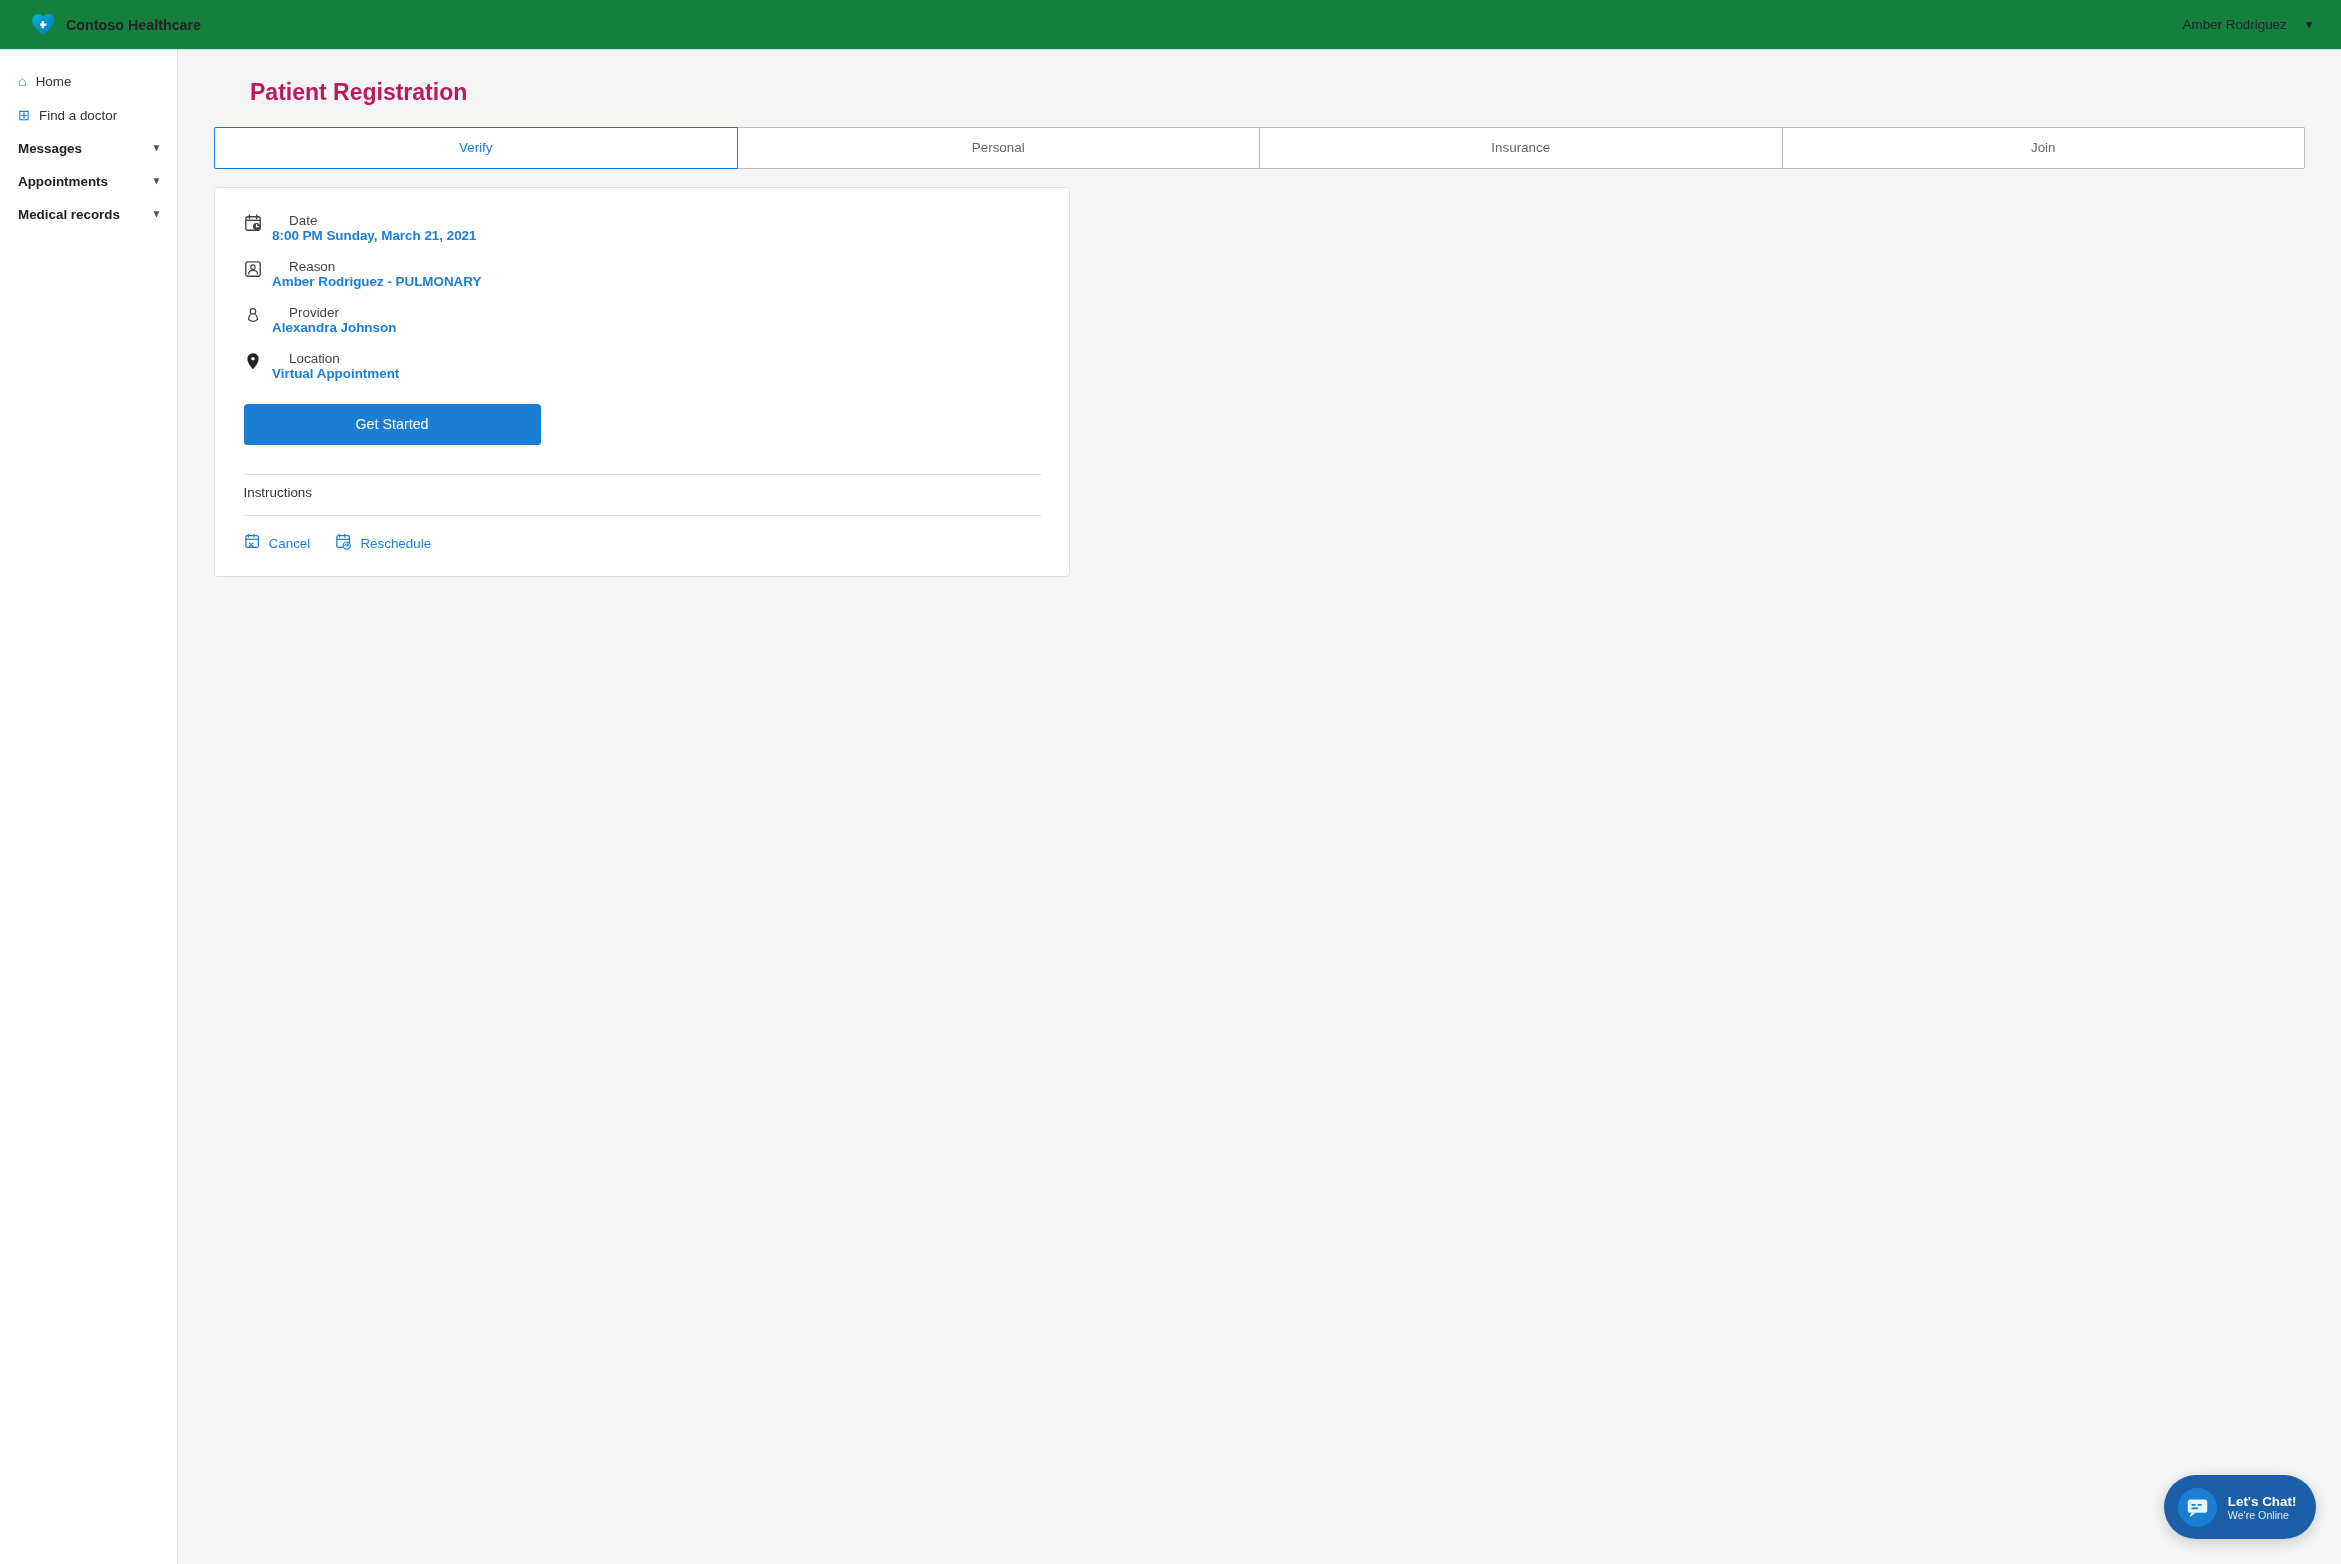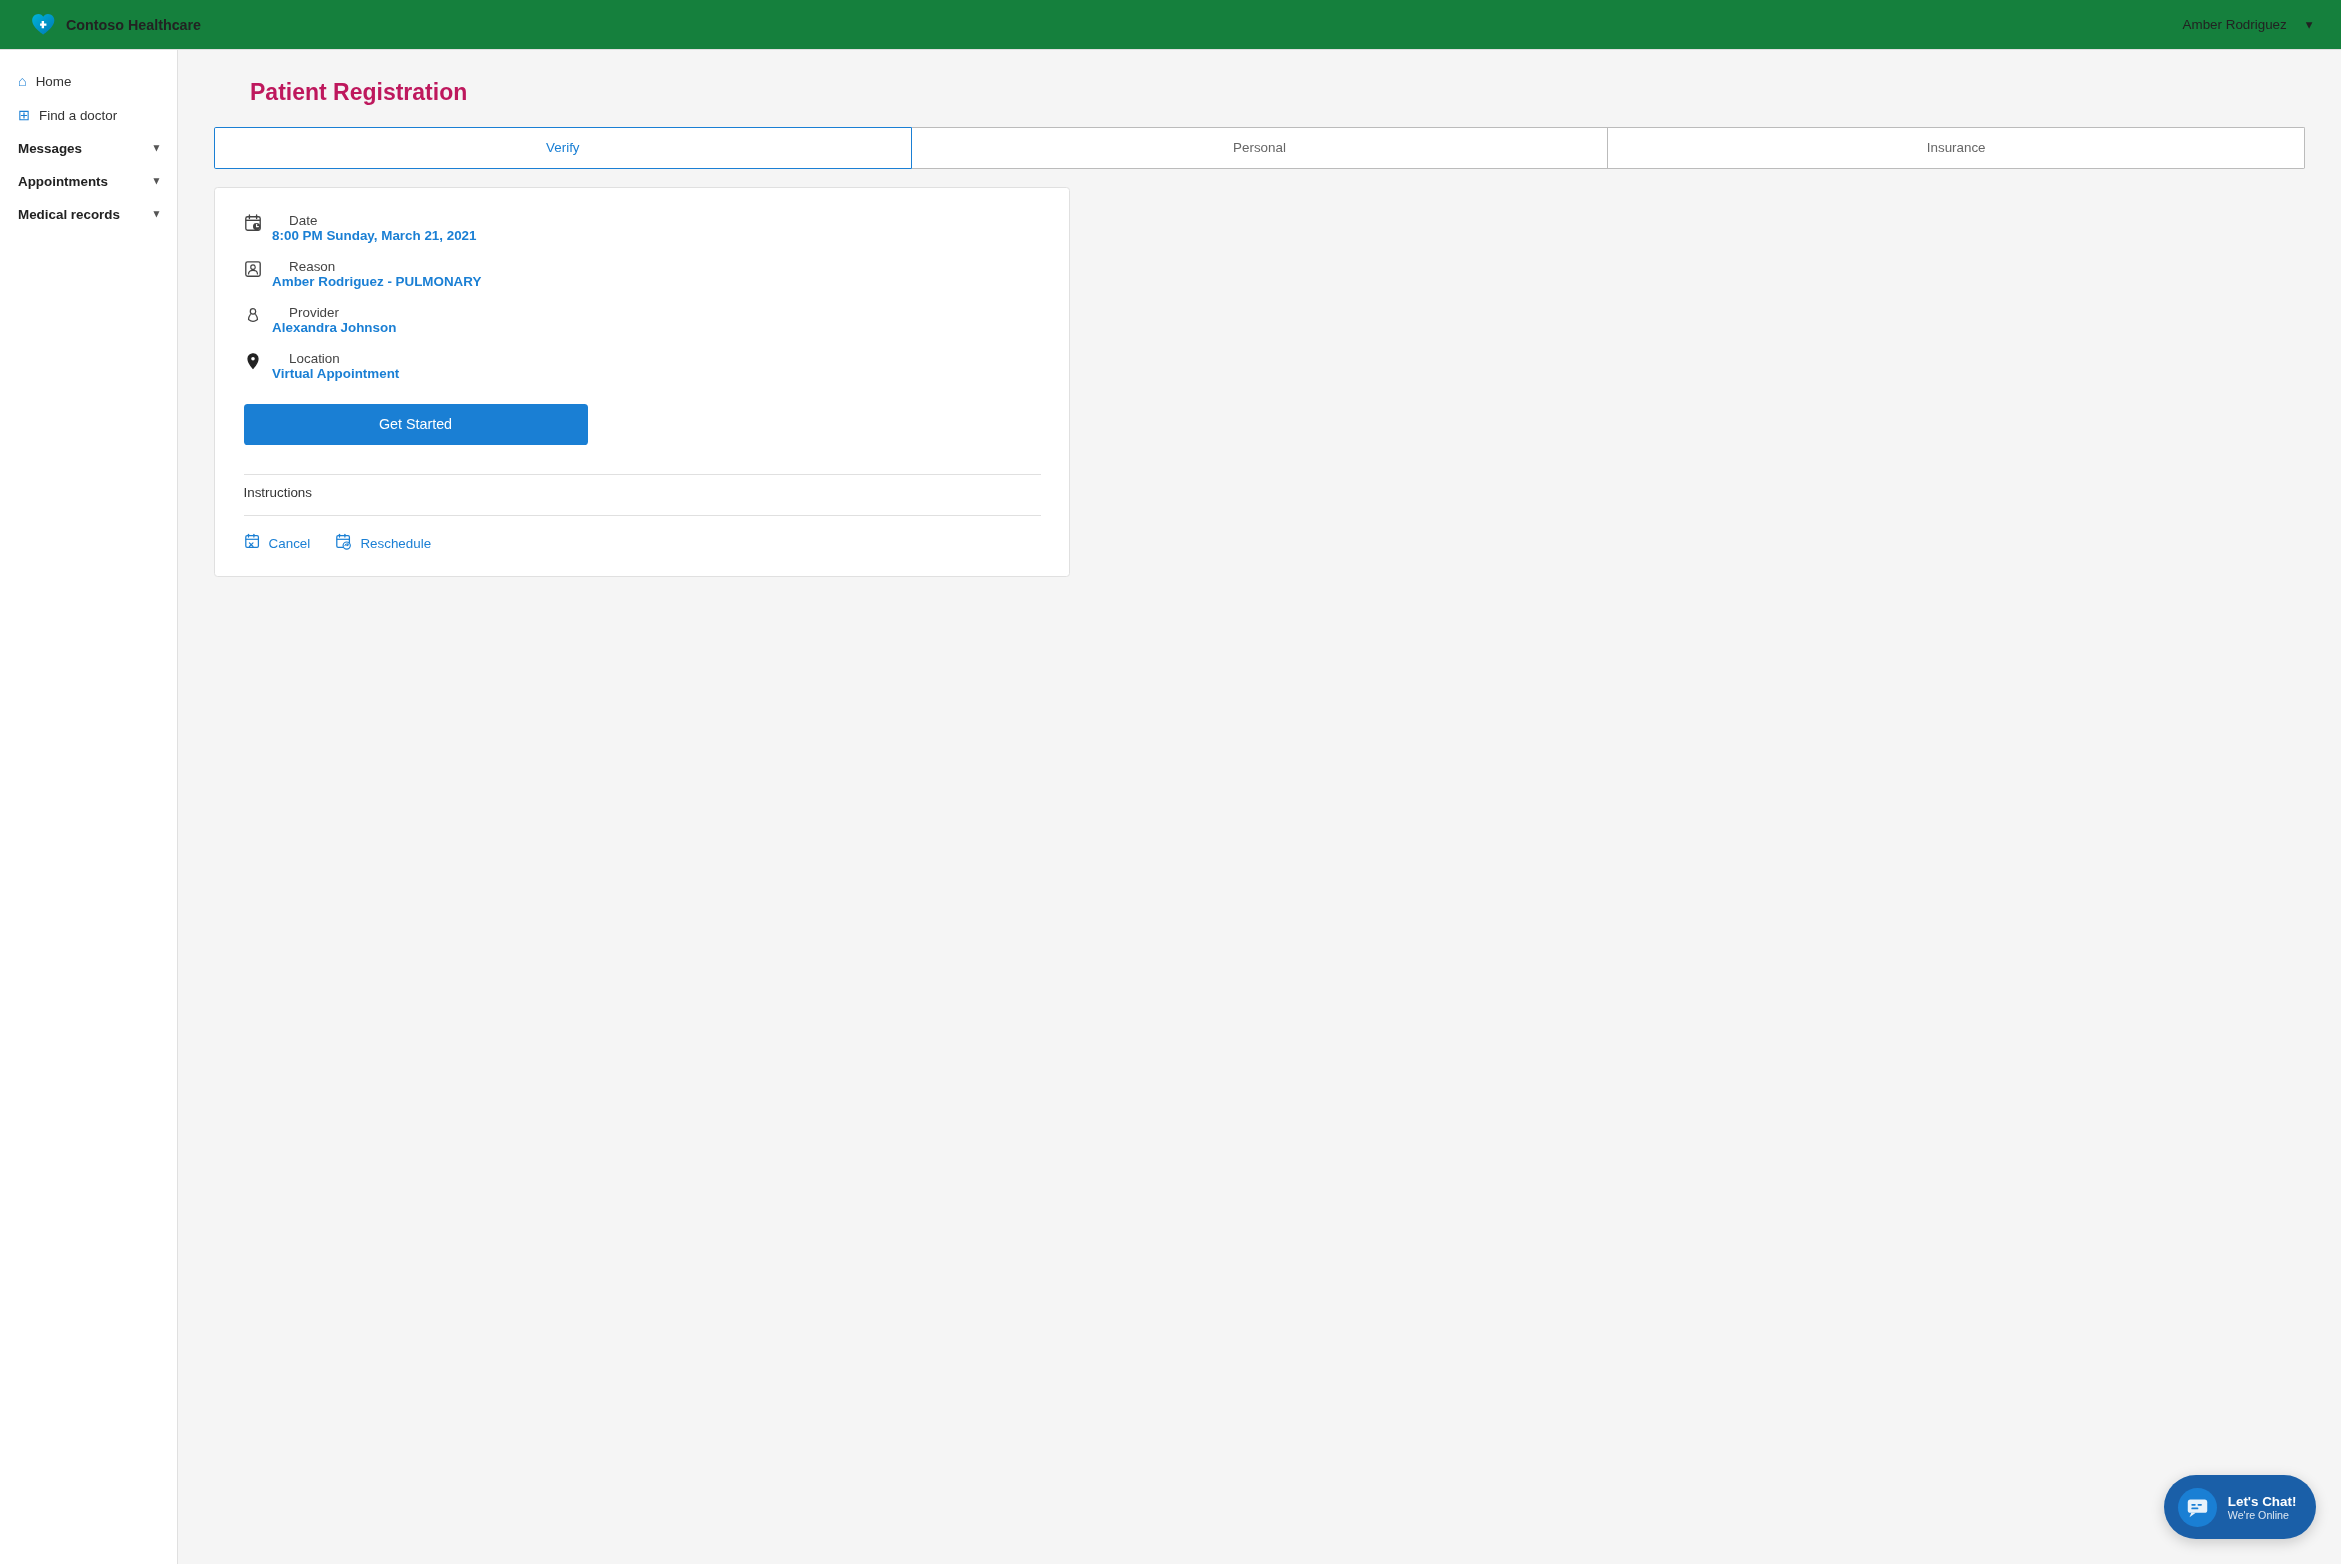--- a/index.html
+++ b/index.html
@@ -164,21 +164,21 @@
       font-weight: 700;
     }
 
     
     .btn-get-started {
       background: #1a7fd4;
       color: #fff;
       border: none;
       border-radius: 3.6px;
       padding: 12.5px 0;
-      width: 344px;
+      width: 297px;
       font-size: 14.3px;
       font-weight: 500;
       cursor: pointer;
       margin: 7.1px 0 18px 0;
       font-family: inherit;
     }
 
     
     .divider {
       border: none;
@@ -307,20 +307,21 @@
     </div>
   </nav>
 
   <main class="main">
     <h1 class="page-title">Patient Registration</h1>
 
     <div class="tabs">
       <button class="tab active">Verify</button>
       <button class="tab">Personal</button>
       <button class="tab">Insurance</button>
+      <button class="tab">Join</button>
     </div>
 
     <div class="card">
 
       
       <div class="detail-row">
         <span class="detail-icon">
           <svg width="18" height="18" viewBox="0 0 20 20" fill="none" xmlns="http://www.w3.org/2000/svg">
             <rect x="2" y="3" width="16" height="15" rx="2" stroke="#444" stroke-width="1.5" fill="none"></rect>
             <line x1="2" y1="7" x2="18" y2="7" stroke="#444" stroke-width="1.5"></line>

